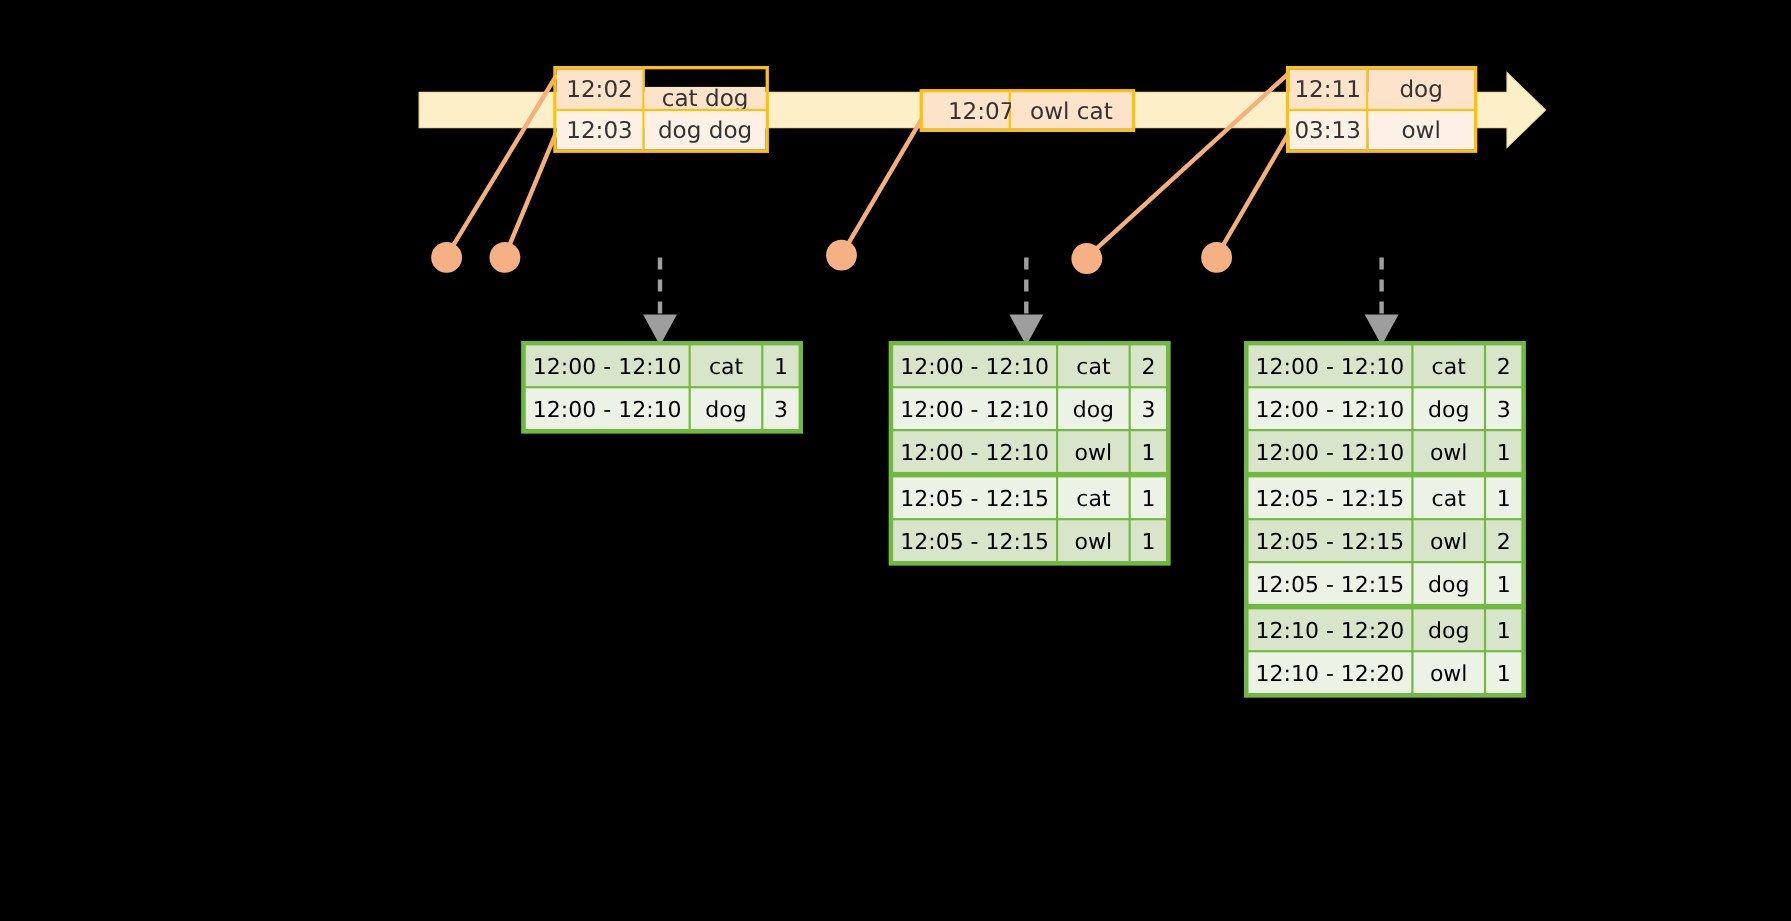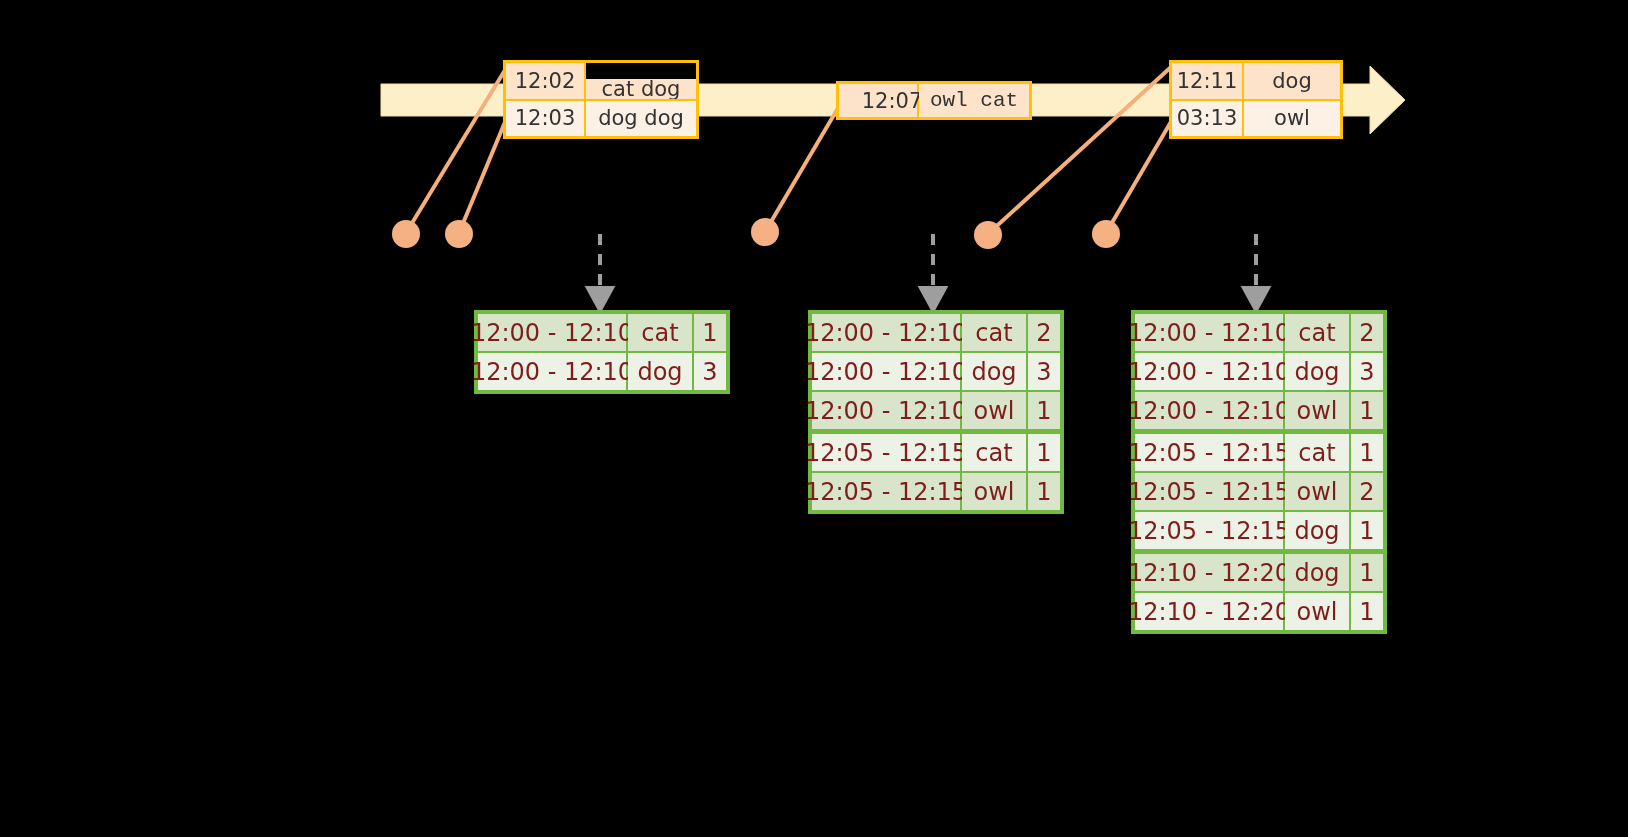--- a/index.html
+++ b/index.html
@@ -21,21 +21,21 @@
   .shade-dark{background:#FCE3C9;}
   .shade-light{background:#FDF1E6;}
 
   
   .rtable{position:absolute;border:4px solid #72B942;box-sizing:border-box;
           background:#72B942;display:flex;flex-direction:column;}
   .rrow{display:flex;height:37px;box-sizing:border-box;}
   .rrow + .rrow{margin-top:2px;}
   .rrow.groupstart{margin-top:5px;}
   .rcell{display:flex;align-items:center;justify-content:center;
-         font-size:24px;color:#7f1d1d;box-sizing:border-box;white-space:nowrap;}
+         font-size:20px;color:#000000;box-sizing:border-box;white-space:nowrap;}
   .rcell + .rcell{margin-left:2px;}
   .rowA .rcell{background:#D9E5CA;}
   .rowB .rcell{background:#EDF2E7;}
   .c-win{width:148px;}
   .c-word{width:64px;}
   .c-cnt{width:32px;}
 </style>
 </head>
 <body>
 
@@ -86,21 +86,21 @@
     </div>
     <div class="event-row">
       <div class="ev-time shade-light" style="width:80px;">12:03</div>
       <div class="ev-words shade-light" style="width:110px;">dog dog</div>
     </div>
   </div>
 
   <div class="event-box" style="left:836px;top:81px;width:196px;height:39px;">
     <div class="event-row">
       <div class="ev-time shade-dark" style="width:80px;padding-left:28px;">12:07</div>
-      <div class="ev-words shade-dark" style="width:110px;font-family:Liberation Mono, monospace;">owl cat</div>
+      <div class="ev-words shade-dark" style="width:110px;">owl cat</div>
     </div>
   </div>
 
   <div class="event-box" style="left:1169px;top:60px;width:174px;height:79px;">
     <div class="event-row">
       <div class="ev-time shade-dark" style="width:72px;">12:11</div>
       <div class="ev-words shade-dark" style="width:96px;">dog</div>
     </div>
     <div class="event-row">
       <div class="ev-time shade-light" style="width:72px;">03:13</div>

